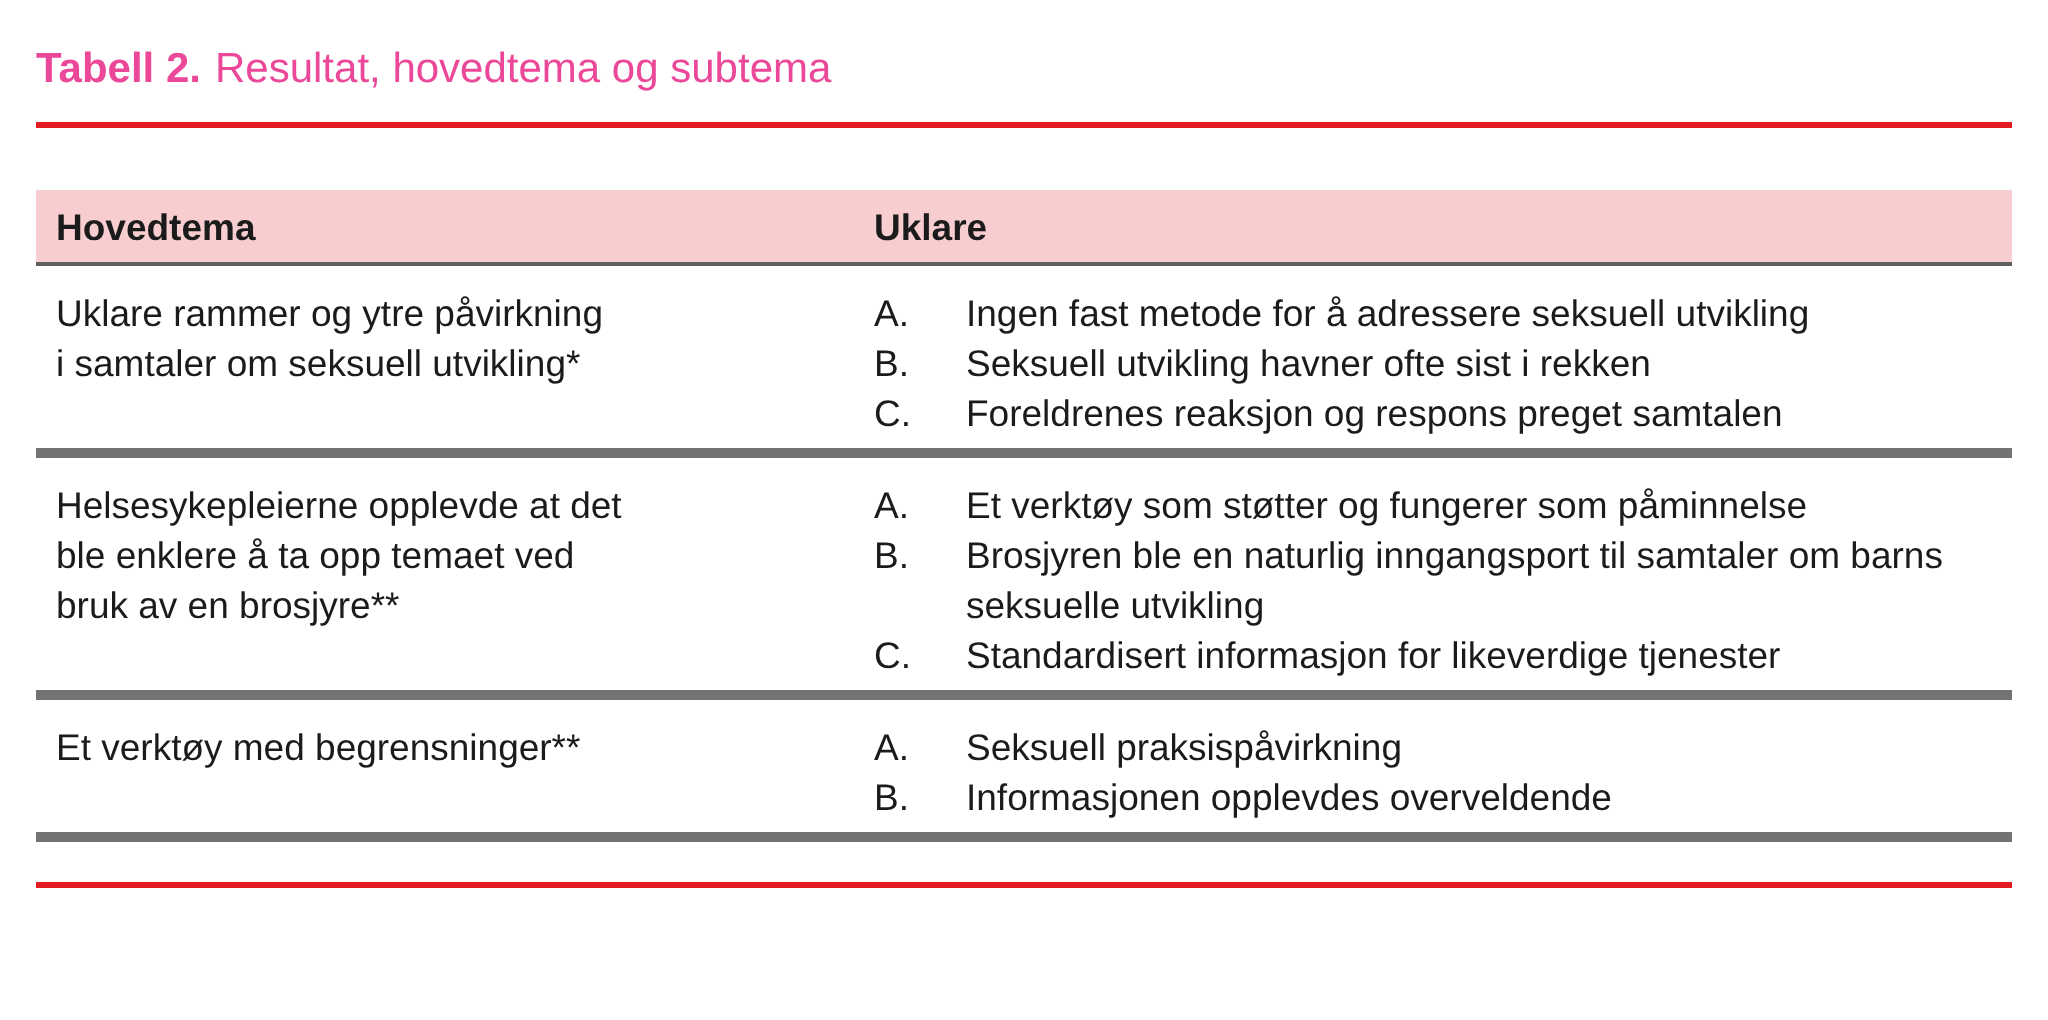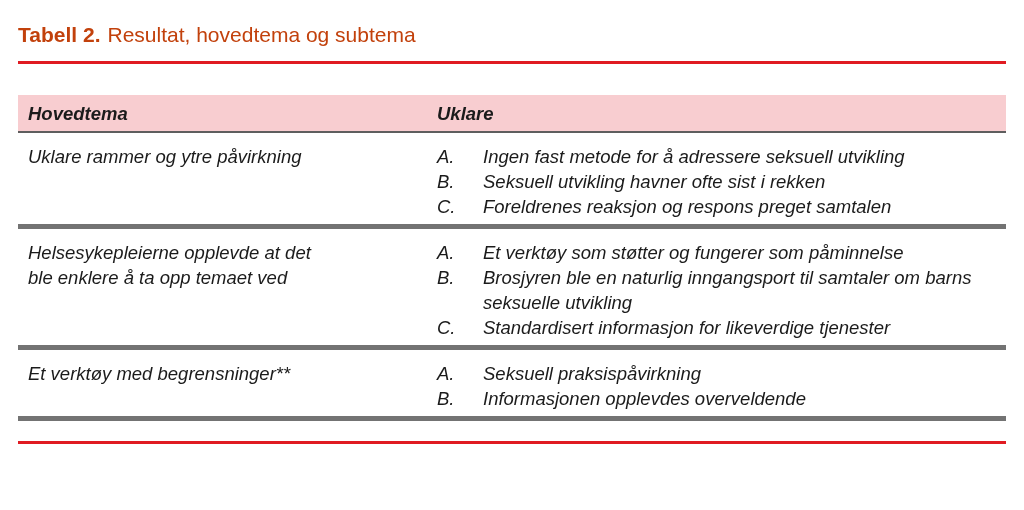--- a/index.html
+++ b/index.html
@@ -15,38 +15,37 @@
     font-family: "Liberation Sans", "DejaVu Sans", sans-serif;
     -webkit-font-smoothing: antialiased;
   }
   .page {
     padding: 0 18px;
   }
   .title {
     padding-top: 22px;
     font-size: 21px;
     line-height: 26px;
-    color: #c2410c;
+    color: #ec4899;
   }
   .title-bold {
     font-weight: 700;
     margin-right: 7px;
   }
   .rule {
     height: 3px;
     background: var(--accent-red, #e01b22);
   }
   .rule-top {
     margin-top: 13px;
   }
   .results-table {
     margin-top: 31px;
     font-size: 18.5px;
     line-height: 25px;
-    font-style: italic;
   }
   .thead {
     display: grid;
     grid-template-columns: 419px 1fr;
     background: var(--header-pink, #f8cdd0);
     border-bottom: 2px solid #5e5e5e;
     font-weight: 700;
     padding: 6px 0 5px 0;
   }
   .col1 {
@@ -94,20 +93,21 @@
 
   <div class="results-table">
     <div class="thead">
       <div class="th col1">Hovedtema</div>
       <div class="th col2">Uklare</div>
     </div>
     <div>
   <div class="trow">
     <div class="td col1">
             <div>Uklare rammer og ytre påvirkning</div>
+            <div>i samtaler om seksuell utvikling*</div>
           </div>
     <div class="td col2">
             <div class="subitem">
               <span class="marker">A.</span>
               <span class="stext">Ingen fast metode for å adressere seksuell utvikling</span>
             </div>
             <div class="subitem">
               <span class="marker">B.</span>
               <span class="stext">Seksuell utvikling havner ofte sist i rekken</span>
             </div>
@@ -115,20 +115,21 @@
               <span class="marker">C.</span>
               <span class="stext">Foreldrenes reaksjon og respons preget samtalen</span>
             </div>
           </div>
   </div>
 
   <div class="trow">
     <div class="td col1">
             <div>Helsesykepleierne opplevde at det</div>
             <div>ble enklere å ta opp temaet ved</div>
+            <div>bruk av en brosjyre**</div>
           </div>
     <div class="td col2">
             <div class="subitem">
               <span class="marker">A.</span>
               <span class="stext">Et verktøy som støtter og fungerer som påminnelse</span>
             </div>
             <div class="subitem">
               <span class="marker">B.</span>
               <span class="stext">Brosjyren ble en naturlig inngangsport til samtaler om barns seksuelle utvikling</span>
             </div>

